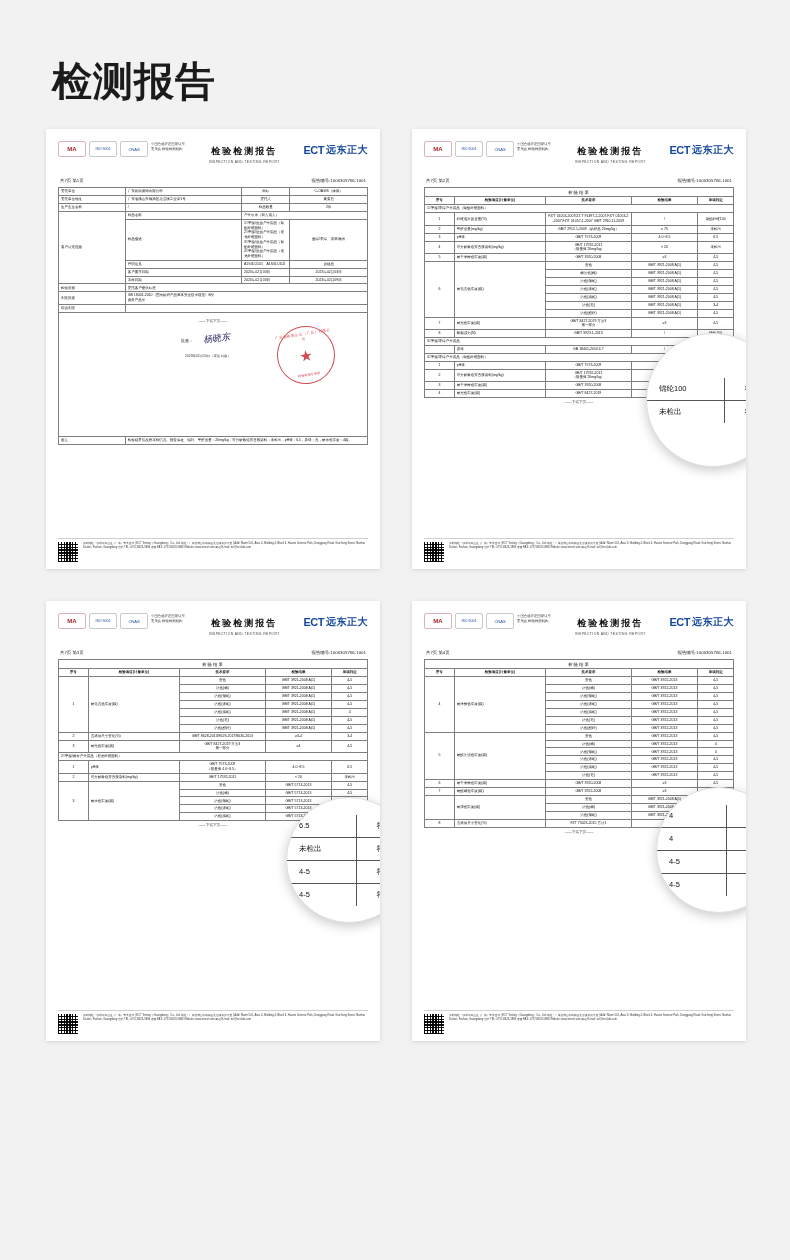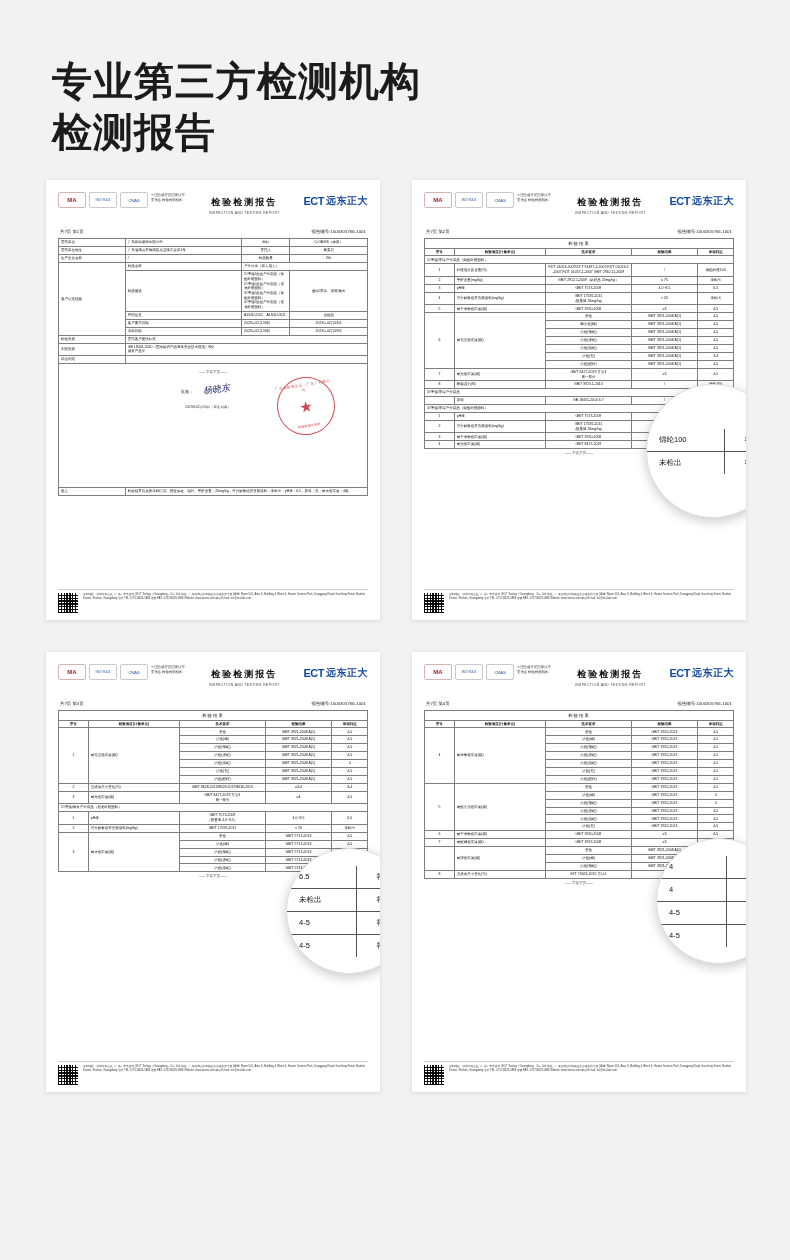--- a/index.html
+++ b/index.html
@@ -308,21 +308,20 @@
     display: flex;
     align-items: center;
     justify-content: center;
   }
 </style>
 </head>
 <body>
 
 <div class="page-header">
   <div class="headline">
-    <span>专业第三方检测机构</span>
     <span class="line2">检测报告</span>
   </div>
 </div>
 
 <div class="reports-grid">
 
   <div class="report">
     <div class="rpt-top">
       <div class="marks">
         <div class="mark ma">MA</div>

